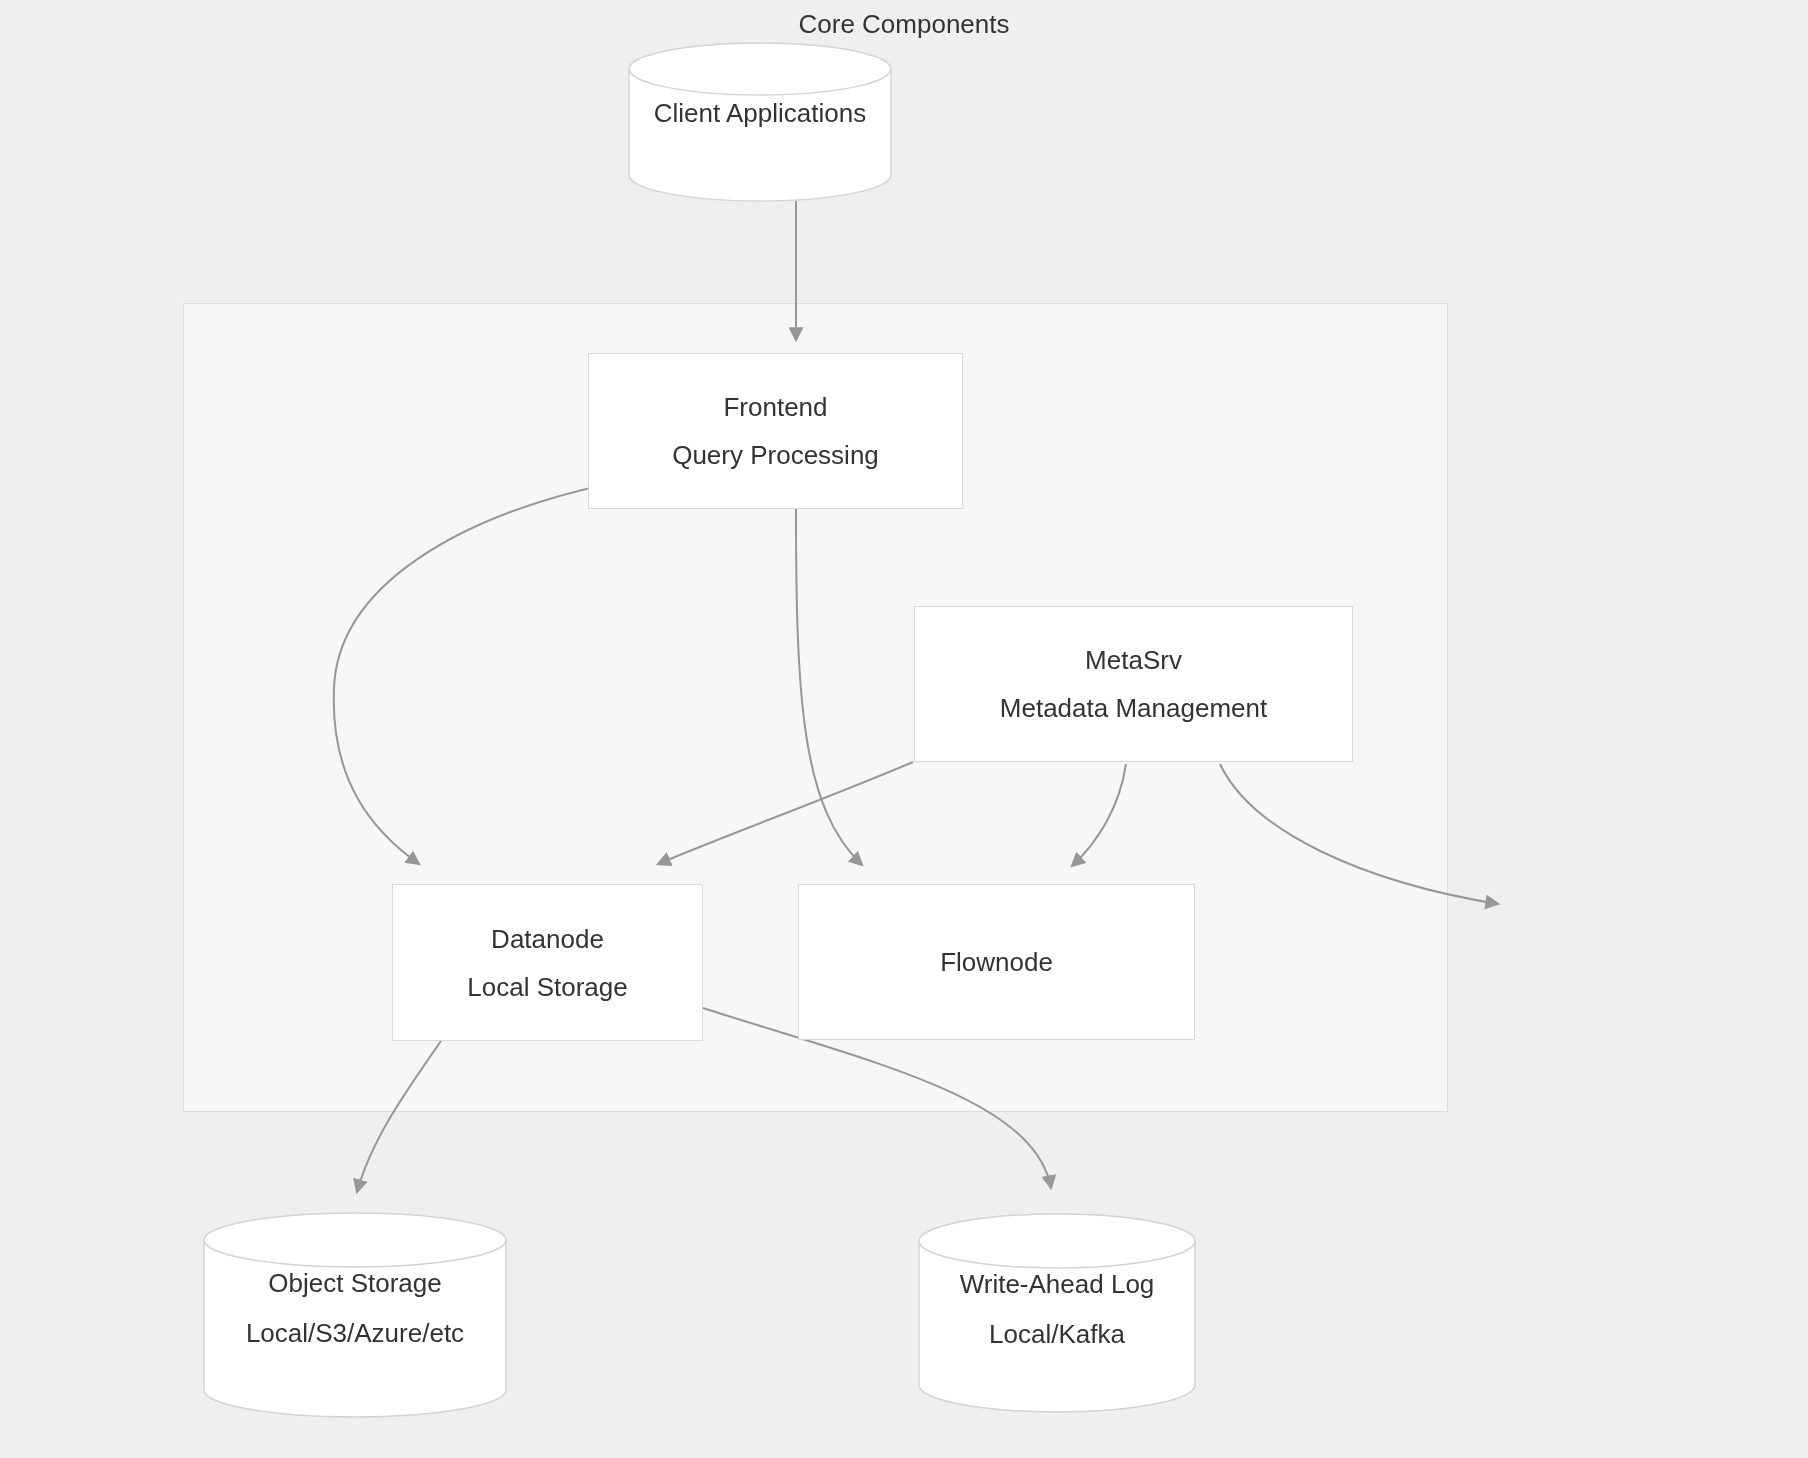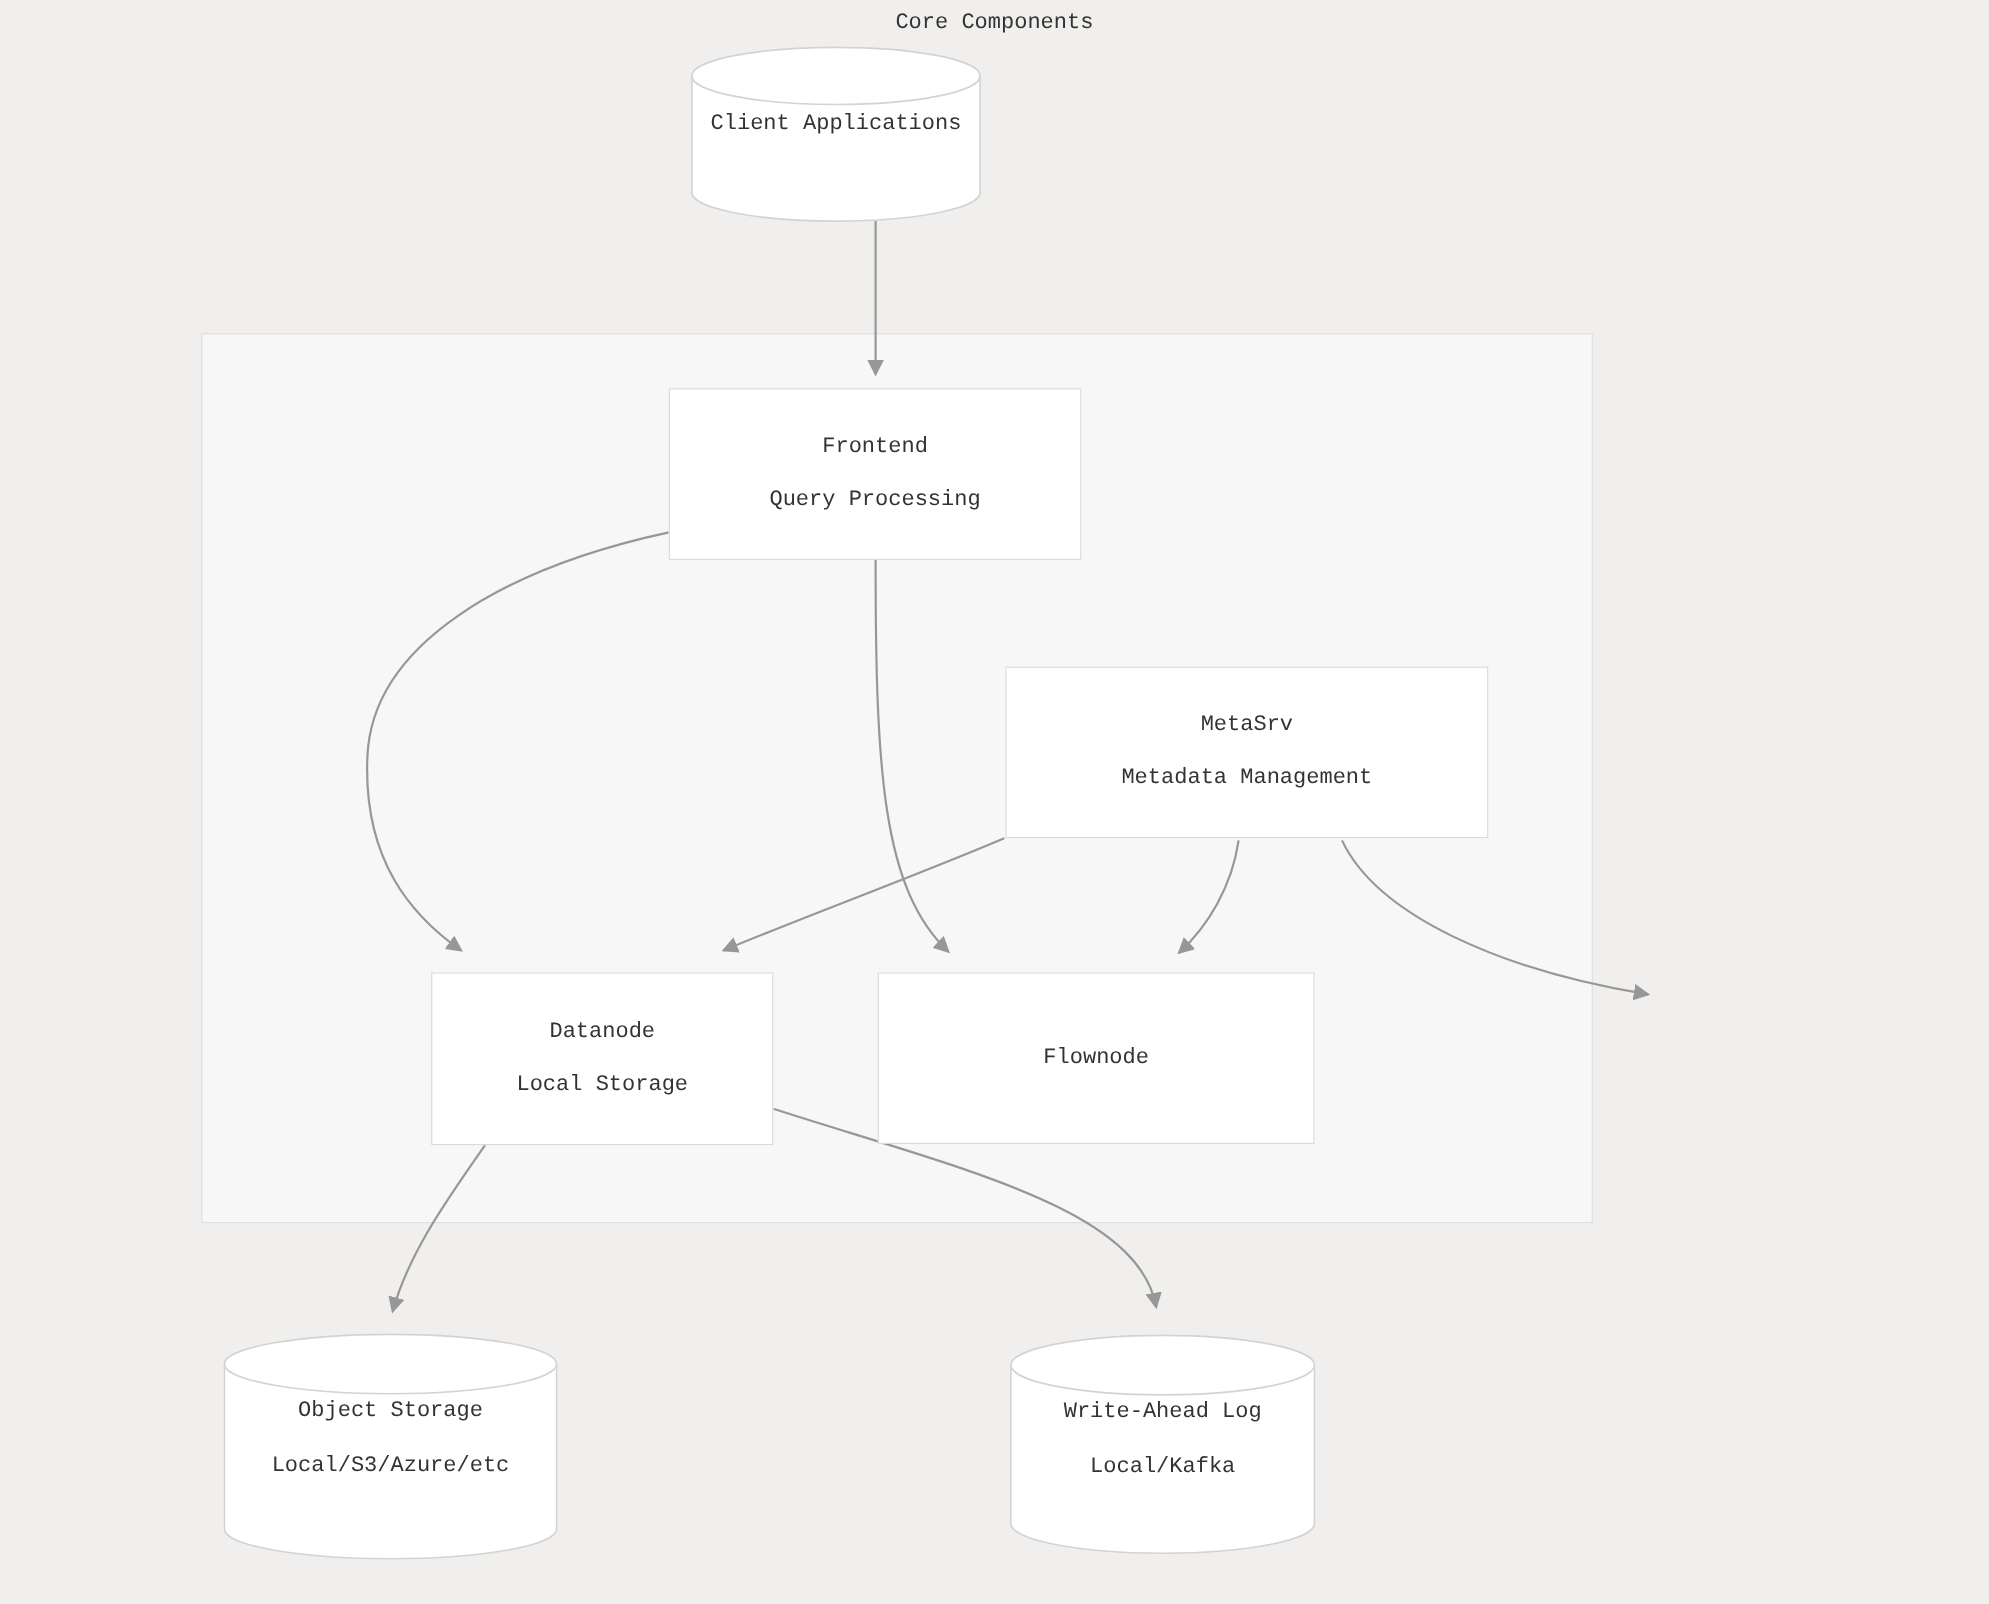--- a/index.html
+++ b/index.html
@@ -1,20 +1,20 @@
 <!DOCTYPE html>
 <html><head>
 <meta charset="utf-8">
 <style>
   html,body{margin:0;padding:0;background:#f0efed;}
   .canvas{
     position:relative;width:1808px;height:1458px;overflow:hidden;
     background:#f0efed;color:#333;
-    font-family:Liberation Mono, monospace;
-    font-size:20px;
+    font-family:Liberation Sans, sans-serif;
+    font-size:26px;
   }
   .group{
     position:absolute;left:183px;top:303px;width:1265px;height:809px;
     background:#f7f7f7;border:1px solid #dcdcdc;box-sizing:border-box;z-index:1;
   }
   .group-label{
     position:absolute;top:9px;left:0;width:100%;text-align:center;
     color:#333;z-index:2;
   }
   svg.edges{position:absolute;left:0;top:0;z-index:2;}
@@ -62,21 +62,21 @@
   <div class="node cyl" style="left:628px;top:42px;width:264px;height:160px">
     <svg class="cyl-shape" viewBox="0 0 264 160">
       <path d="M1,27 V133 A131,26 0 0 0 263,133 V27"></path>
       <ellipse cx="132" cy="27" rx="131" ry="26"></ellipse>
     </svg>
     <div class="cyl-label">
       <div class="line">Client Applications</div>
     </div>
   </div>
 
-  <div class="node box" style="left:608px;top:353px;width:375px;height:156px">
+  <div class="node box" style="left:588px;top:353px;width:375px;height:156px">
     <div class="line">Frontend</div>
     <div class="line">Query Processing</div>
   </div>
 
   <div class="node box" style="left:914px;top:606px;width:439px;height:156px">
     <div class="line">MetaSrv</div>
     <div class="line">Metadata Management</div>
   </div>
 
   <div class="node box" style="left:392px;top:884px;width:311px;height:157px">

